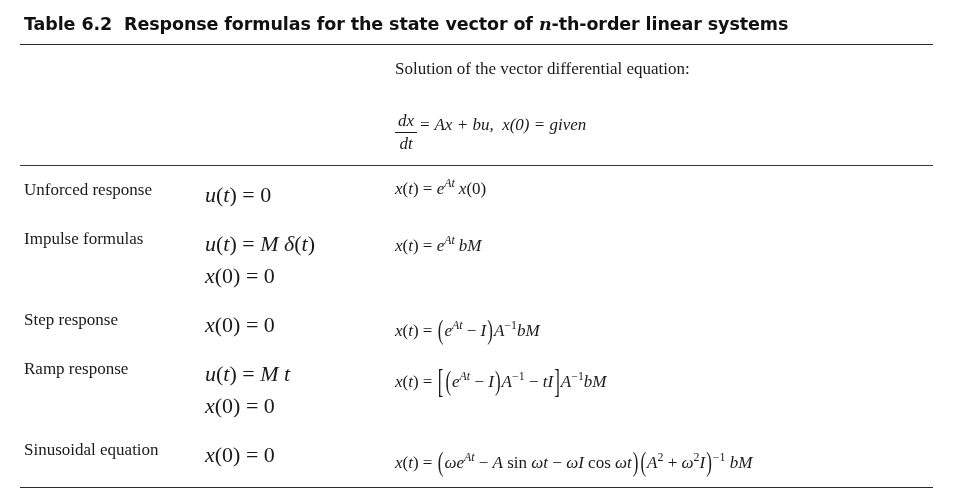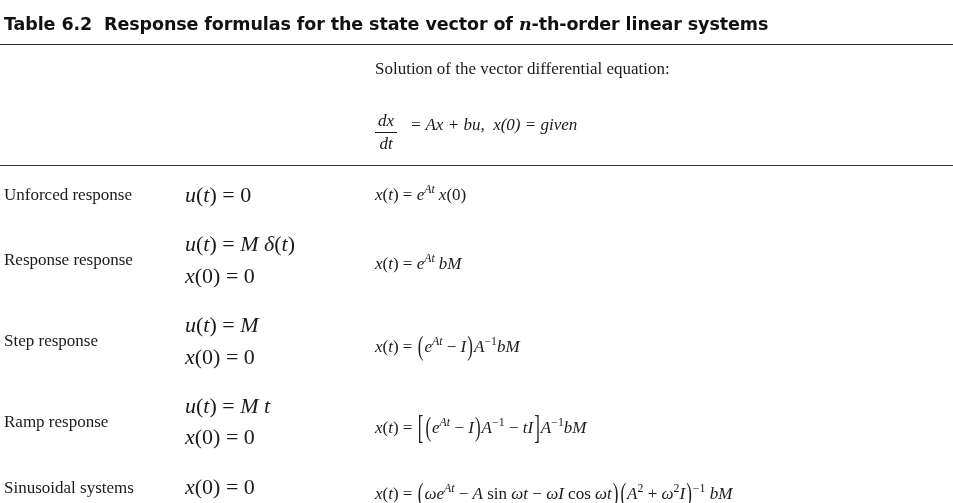--- a/index.html
+++ b/index.html
@@ -13,21 +13,21 @@
     font-family: "Liberation Serif", serif;
     color: #1a1a1a;
     position: relative;
     overflow: hidden;
   }
   .page {
     position: relative;
     width: 953px;
     height: 375px;
     box-sizing: border-box;
-    padding: 0 0;
+    padding: 0 20px;
   }
   .table-caption {
     font-family: "DejaVu Sans", sans-serif;
     font-weight: bold;
     font-size: 17.5px;
     letter-spacing: -0.1px;
     color: #111111;
     padding: 14px 0 10px 4px;
     white-space: nowrap;
   }
@@ -77,29 +77,29 @@
   .frac .num {
     display: block;
     padding: 0 3px 1px 3px;
   }
   .frac .den {
     display: block;
     border-top: 1.1px solid #1a1a1a;
     padding: 1px 3px 0 3px;
   }
   .eq-rest {
-    margin-left: 13px;
+    margin-left: 2px;
   }
   i, .it { font-style: italic; }
   .rows {
     padding-top: 4px;
   }
   .row {
     display: flex;
-    align-items: center;
+    align-items: flex-start;
     padding: 9px 0 8px 0;
   }
   .col-label {
     width: 185px;
     flex: 0 0 185px;
     font-size: 17px;
     padding-left: 4px;
     box-sizing: border-box;
     line-height: 1.25;
   }
@@ -181,54 +181,53 @@
       <div class="col-label">Unforced response</div>
       <div class="col-input">
         <div><i>u</i>(<i>t</i>) = 0</div>
       </div>
       <div class="col-formula">
         <i>x</i>(<i>t</i>) = <i>e</i><sup><i>At</i></sup><span class="sp"></span><i>x</i>(0)
       </div>
     </div>
 
     <div class="row row-impulse">
-      <div class="col-label">Response response</div>
+      <div class="col-label">Impulse formulas</div>
       <div class="col-input">
         <div><i>u</i>(<i>t</i>) = <i>M&nbsp;δ</i>(<i>t</i>)</div>
         <div><i>x</i>(0) = 0</div>
       </div>
       <div class="col-formula">
         <i>x</i>(<i>t</i>) = <i>e</i><sup><i>At</i></sup><span class="sp"></span><i>bM</i>
       </div>
     </div>
 
     <div class="row row-step">
       <div class="col-label">Step response</div>
       <div class="col-input">
-        <div><i>u</i>(<i>t</i>) = <i>M</i></div>
         <div><i>x</i>(0) = 0</div>
       </div>
       <div class="col-formula">
         <i>x</i>(<i>t</i>) = <span class="paren-big">(</span><i>e</i><sup><i>At</i></sup> − <i>I</i><span class="paren-big">)</span><i>A</i><sup>−1</sup><i>bM</i>
       </div>
     </div>
 
     <div class="row row-ramp">
       <div class="col-label">Ramp response</div>
       <div class="col-input">
         <div><i>u</i>(<i>t</i>) = <i>M t</i></div>
         <div><i>x</i>(0) = 0</div>
       </div>
       <div class="col-formula">
         <i>x</i>(<i>t</i>) = <span class="brk-big">[</span><span class="paren-big">(</span><i>e</i><sup><i>At</i></sup> − <i>I</i><span class="paren-big">)</span><i>A</i><sup>−1</sup> − <i>tI</i><span class="brk-big">]</span><i>A</i><sup>−1</sup><i>bM</i>
       </div>
     </div>
 
     <div class="row row-sin">
-      <div class="col-label">Sinusoidal systems</div>
+      <div class="col-label">Sinusoidal equation</div>
       <div class="col-input">
         <div><i>x</i>(0) = 0</div>
       </div>
       <div class="col-formula">
         <i>x</i>(<i>t</i>) = <span class="paren-big">(</span><i>ωe</i><sup><i>At</i></sup> − <i>A</i> sin <i>ωt</i> − <i>ωI</i> cos <i>ωt</i><span class="paren-big">)</span><span class="paren-big">(</span><i>A</i><sup>2</sup> + <i>ω</i><sup>2</sup><i>I</i><span class="paren-big">)</span><sup>−1</sup> <i>bM</i>
       </div>
     </div>
 
   </div>
 

